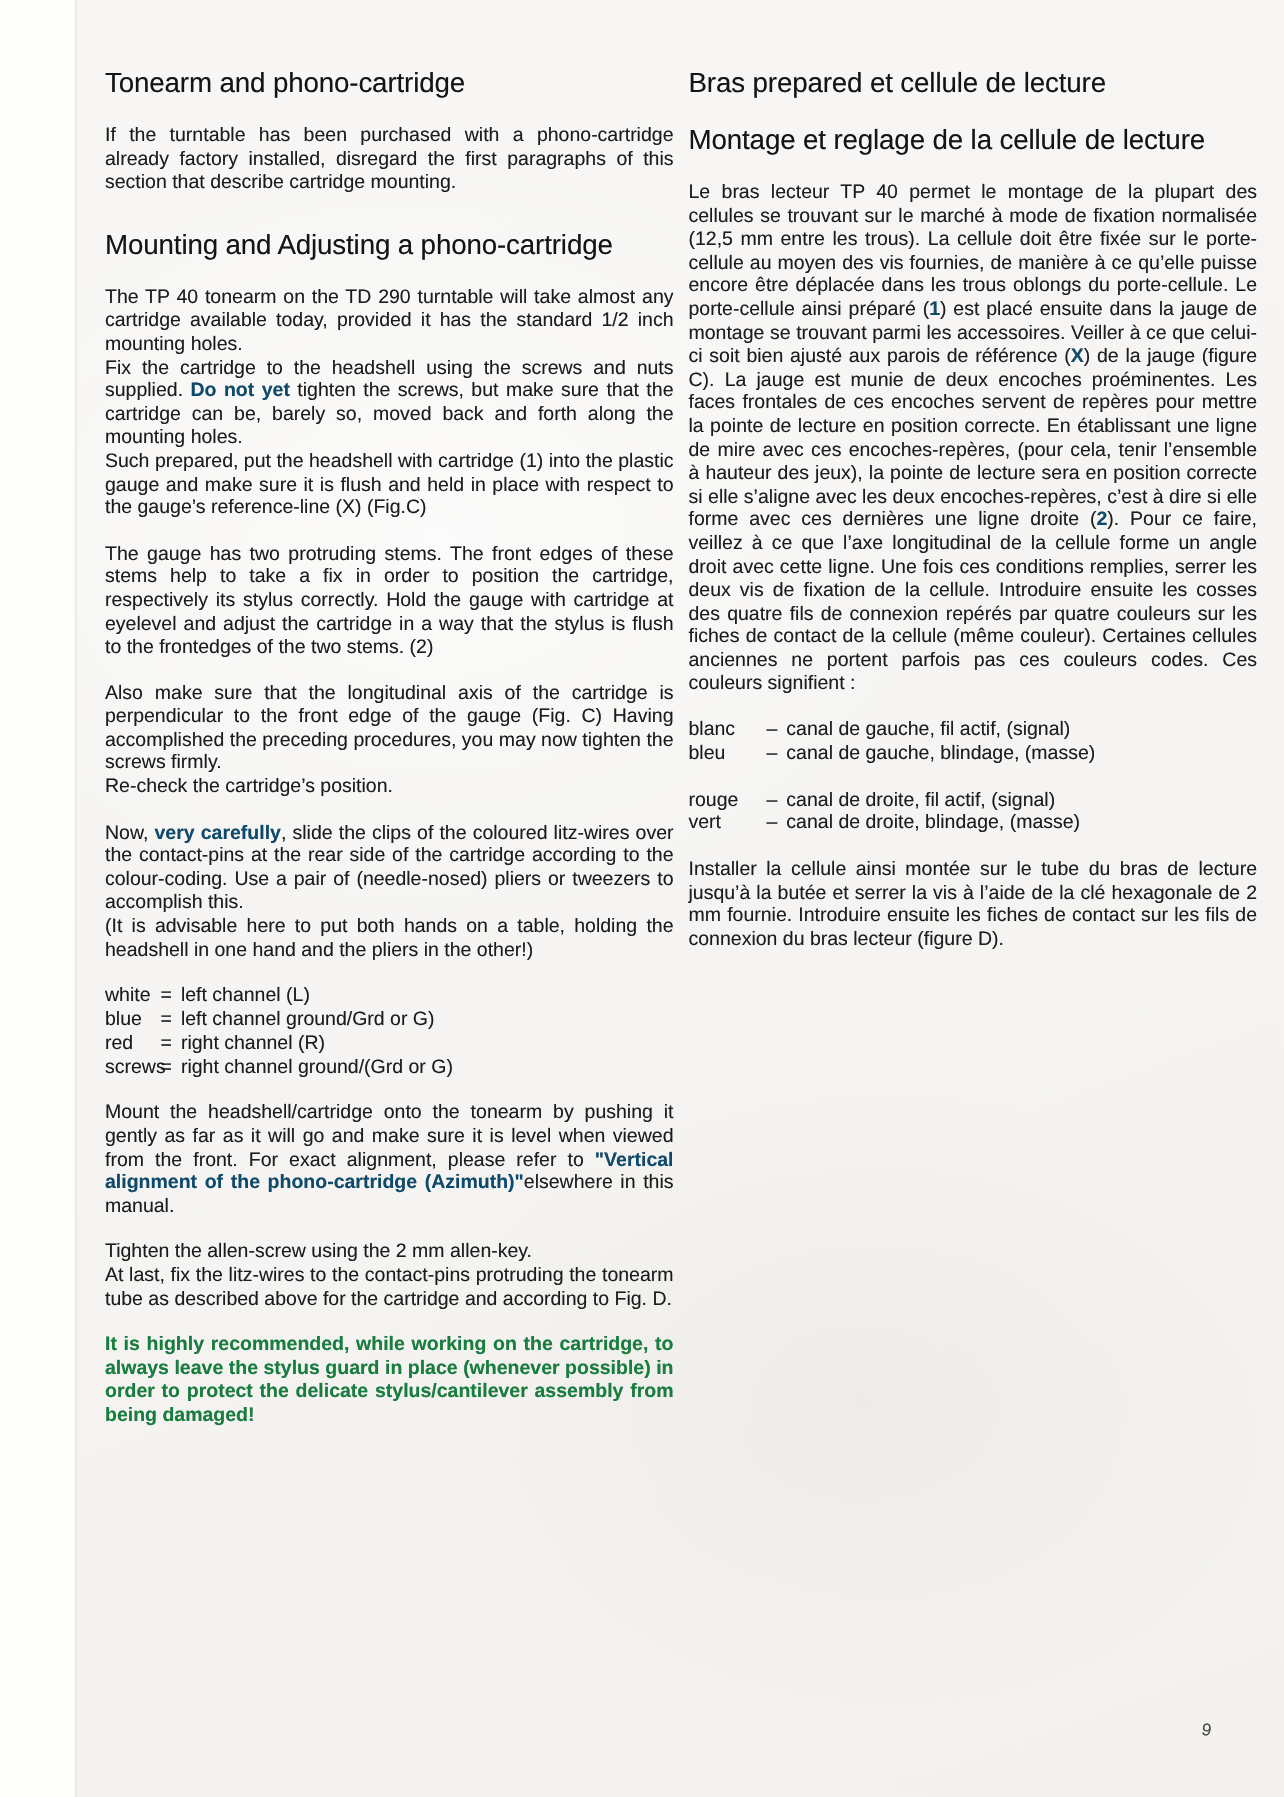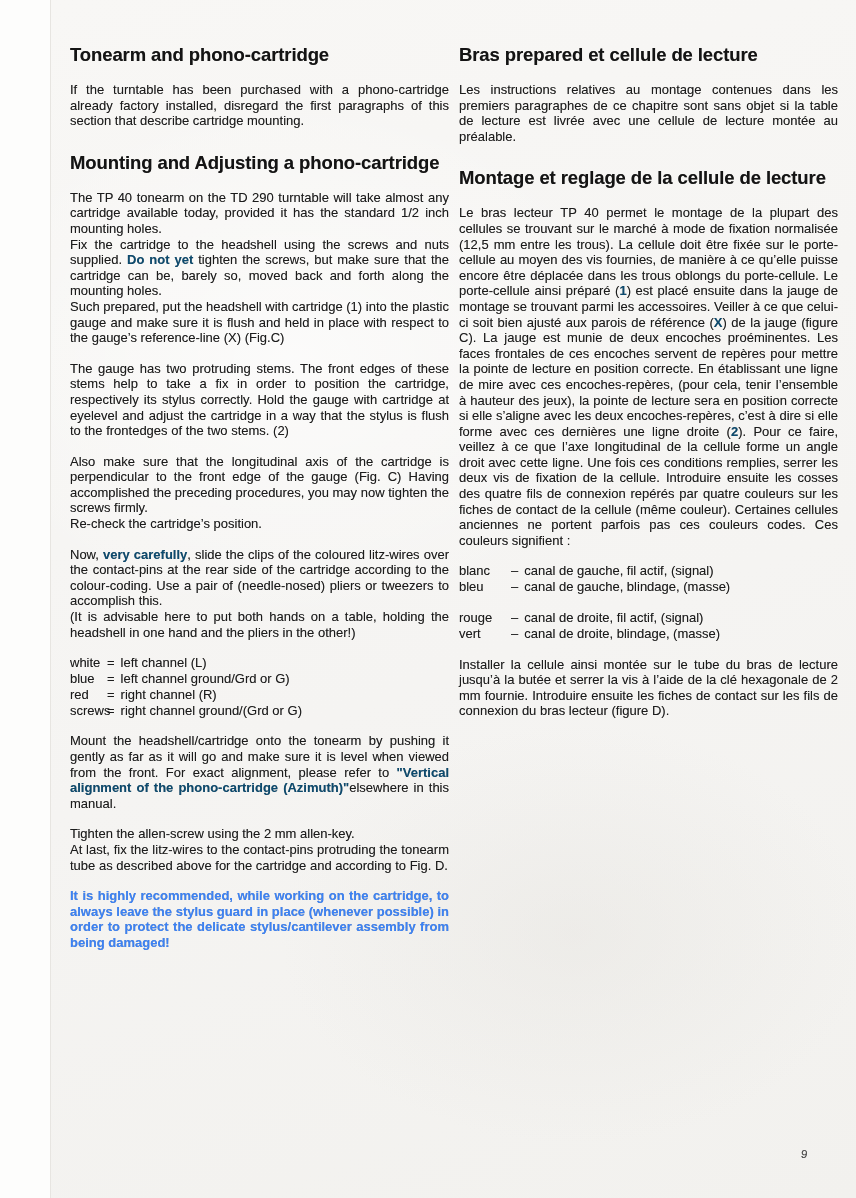--- a/index.html
+++ b/index.html
@@ -19,33 +19,33 @@
   }
   .margin-strip{
     position:absolute;left:0;top:0;width:50px;bottom:0;background:#fdfdfc;
   }
   .col{
     position:absolute;top:44px;width:379px;color:#1c1c1c;
   }
   .col-left{left:70px;}
   .col-right{left:459px;}
   .heading{
-    font-size:18.5px;line-height:22px;font-weight:700;color:#141414;
+    font-size:18.5px;line-height:22px;font-weight:400;color:#141414;
     letter-spacing:-0.1px;margin:0 0 16px 0;
     text-shadow:0 0 .3px rgba(20,20,20,.45);
   }
   .heading + .para{margin-top:0;}
   .para + .heading, .codelist + .heading{margin-top:23px;}
   .para{
     font-size:13px;line-height:15.6px;margin:0;text-align:justify;
     text-shadow:0 0 .3px rgba(25,25,25,.4);
   }
   .gap{margin-top:15px;}
   b{font-weight:700;color:#0c4a6e;}
-  .allbold{font-weight:700;color:#3b82f6;}
+  .allbold{font-weight:700;color:#15803d;}
   .codelist{font-size:13px;line-height:15.8px;}
   .code-row{display:flex;text-align:left;text-shadow:0 0 .3px rgba(25,25,25,.4);}
   .code-row .label{flex:none;}
   .col-left  .code-row .label{width:37px;}
   .col-right .code-row .label{width:52px;}
   .code-row .sep{flex:none;margin-right:6px;}
   .page-number{
     position:absolute;left:801px;top:1148px;
     font-size:11.5px;color:#4d4d4d;transform:rotate(8deg);
     text-shadow:0 0 .4px rgba(60,60,60,.5);
@@ -91,21 +91,20 @@
         <span class="desc">right channel ground/(Grd or G)</span>
       </div>
     </div>
     <p class="para gap">Mount the headshell/cartridge onto the tonearm by pushing it gently as far as it will go and make sure it is level when viewed from the front. For exact alignment, please refer to <b>"Vertical alignment of the phono-cartridge (Azimuth)"</b>elsewhere in this manual.</p>
     <p class="para gap">Tighten the allen-screw using the 2 mm allen-key.</p>
     <p class="para">At last, fix the litz-wires to the contact-pins protruding the tonearm tube as described above for the cartridge and according to Fig. D.</p>
     <p class="para gap allbold">It is highly recommended, while working on the cartridge, to always leave the stylus guard in place (whenever possible) in order to protect the delicate stylus/cantilever assembly from being damaged!</p>
   </div>
 <div class="col col-right">
     <h2 class="heading">Bras prepared et cellule de lecture</h2>
-    <p class="para gap">Les instructions relatives au montage contenues dans les premiers paragraphes de ce chapitre sont sans objet si la table de lecture est livrée avec une cellule de lecture montée au préalable.</p>
     <h2 class="heading">Montage et reglage de la cellule de lecture</h2>
     <p class="para gap">Le bras lecteur TP 40 permet le montage de la plupart des cellules se trouvant sur le marché à mode de fixation normalisée (12,5 mm entre les trous). La cellule doit être fixée sur le porte-cellule au moyen des vis fournies, de manière à ce qu’elle puisse encore être déplacée dans les trous oblongs du porte-cellule. Le porte-cellule ainsi préparé (<b>1</b>) est placé ensuite dans la jauge de montage se trouvant parmi les accessoires. Veiller à ce que celui-ci soit bien ajusté aux parois de référence (<b>X</b>) de la jauge (figure C). La jauge est munie de deux encoches proéminentes. Les faces frontales de ces encoches servent de repères pour mettre la pointe de lecture en position correcte. En établissant une ligne de mire avec ces encoches-repères, (pour cela, tenir l’ensemble à hauteur des jeux), la pointe de lecture sera en position correcte si elle s’aligne avec les deux encoches-repères, c’est à dire si elle forme avec ces dernières une ligne droite (<b>2</b>). Pour ce faire, veillez à ce que l’axe longitudinal de la cellule forme un angle droit avec cette ligne. Une fois ces conditions remplies, serrer les deux vis de fixation de la cellule. Introduire ensuite les cosses des quatre fils de connexion repérés par quatre couleurs sur les fiches de contact de la cellule (même couleur). Certaines cellules anciennes ne portent parfois pas ces couleurs codes. Ces couleurs signifient :</p>
     <div class="codelist gap">
       <div class="code-row">
         <span class="label">blanc</span>
         <span class="sep">–</span>
         <span class="desc">canal de gauche, fil actif, (signal)</span>
       </div>
       <div class="code-row">
         <span class="label">bleu</span>

